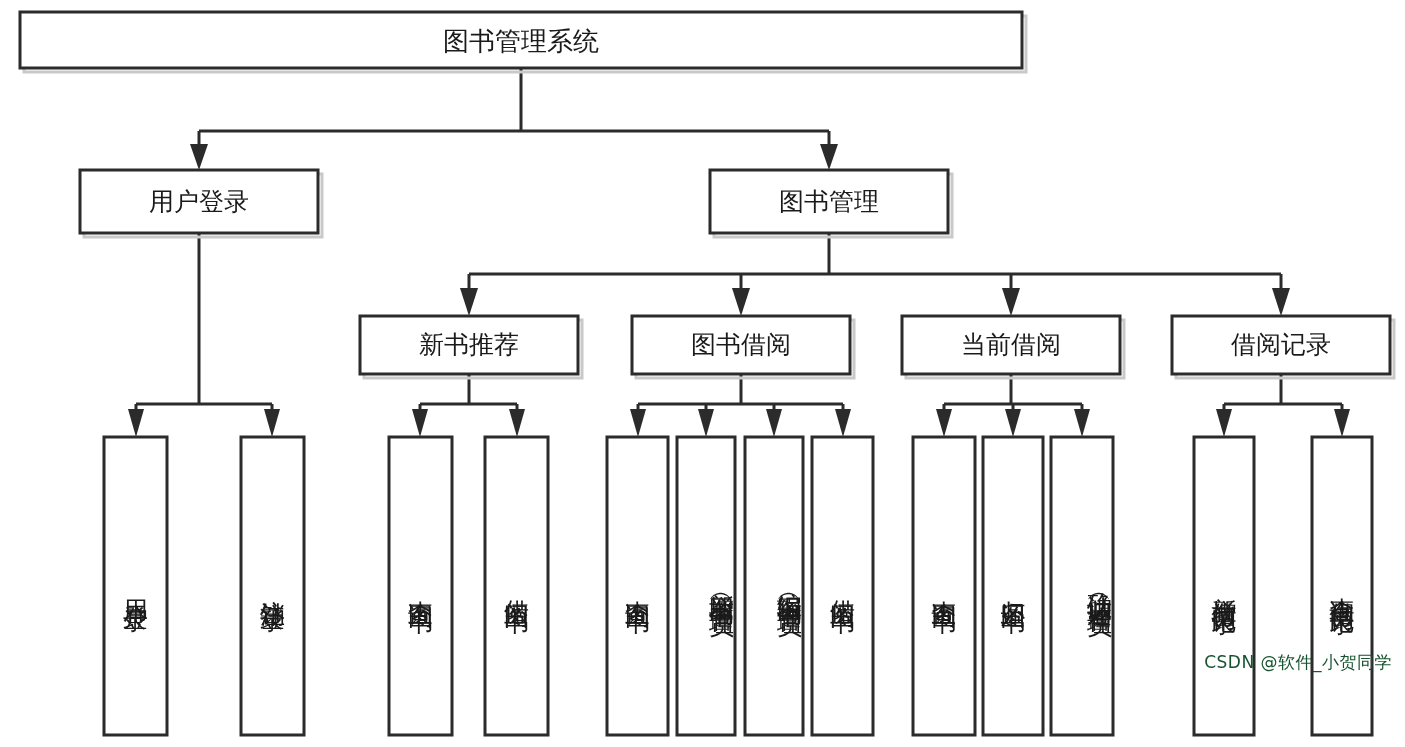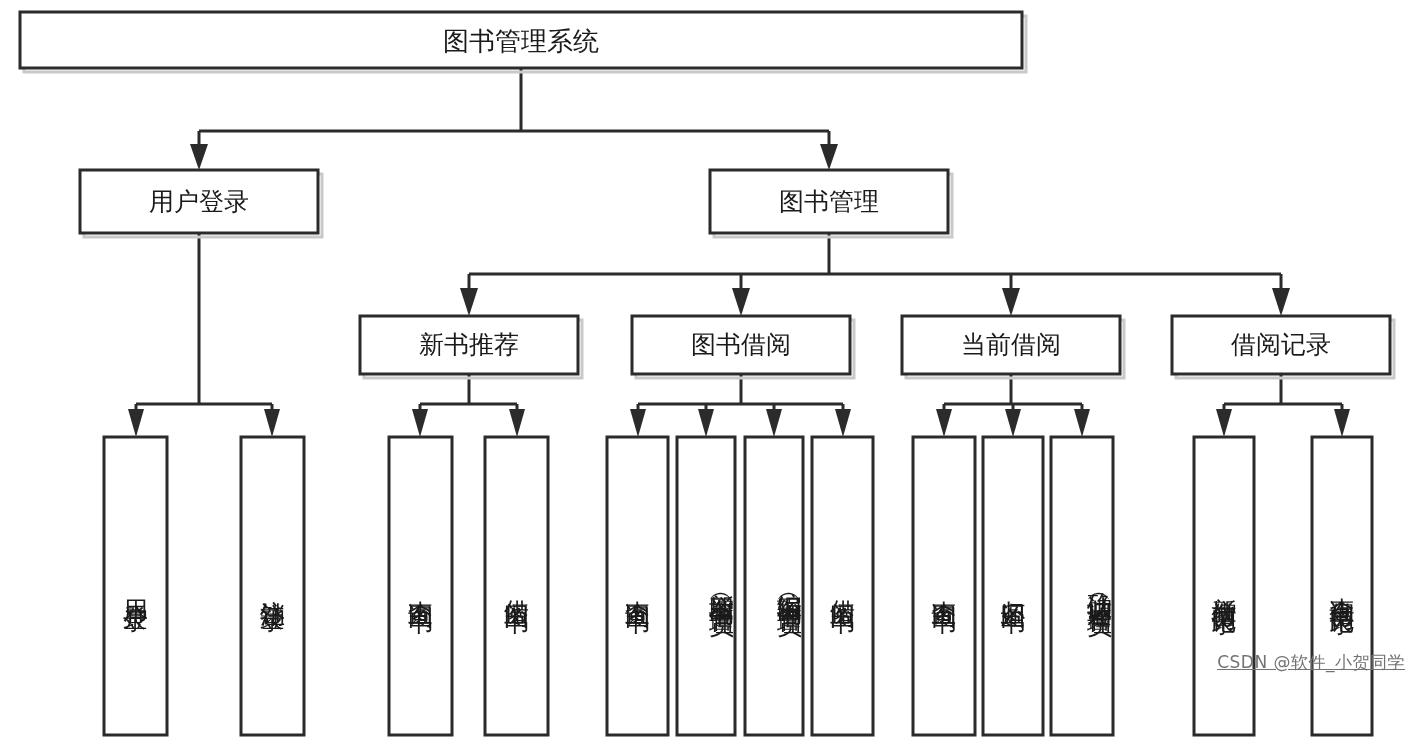--- a/index.html
+++ b/index.html
@@ -71,28 +71,27 @@
     color: #1a1a1a;
     letter-spacing: 3px;
     display: flex;
     align-items: center;
     justify-content: center;
     white-space: nowrap;
     pointer-events: none;
   }
   #watermark {
     position: absolute;
-    right: 0;
+    right: 13px;
     bottom: 6px;
     font-family: "DejaVu Sans", "Liberation Sans", sans-serif;
     font-size: 17px;
-    color: #737373;
+    color: #14532d;
     letter-spacing: 0.5px;
     white-space: nowrap;
-    text-decoration: underline;
   }
 </style>
 </head>
 <body>
 
 <div id="diagram-root">
 
   <svg id="flowchart" viewBox="0 0 1405 747">
 
     <g>

